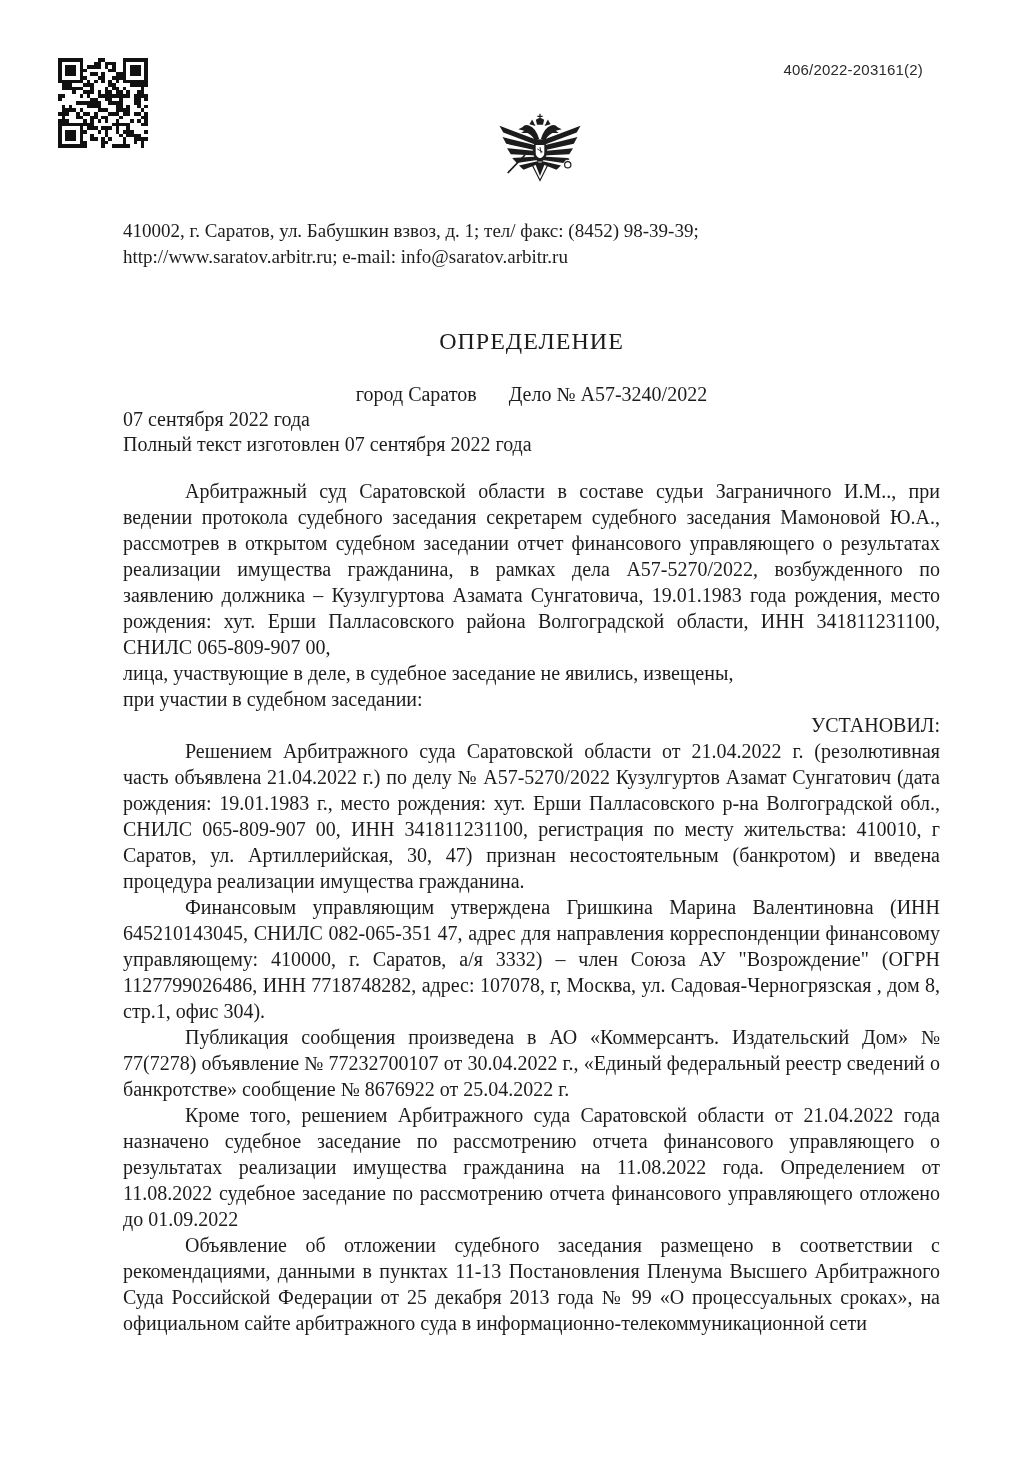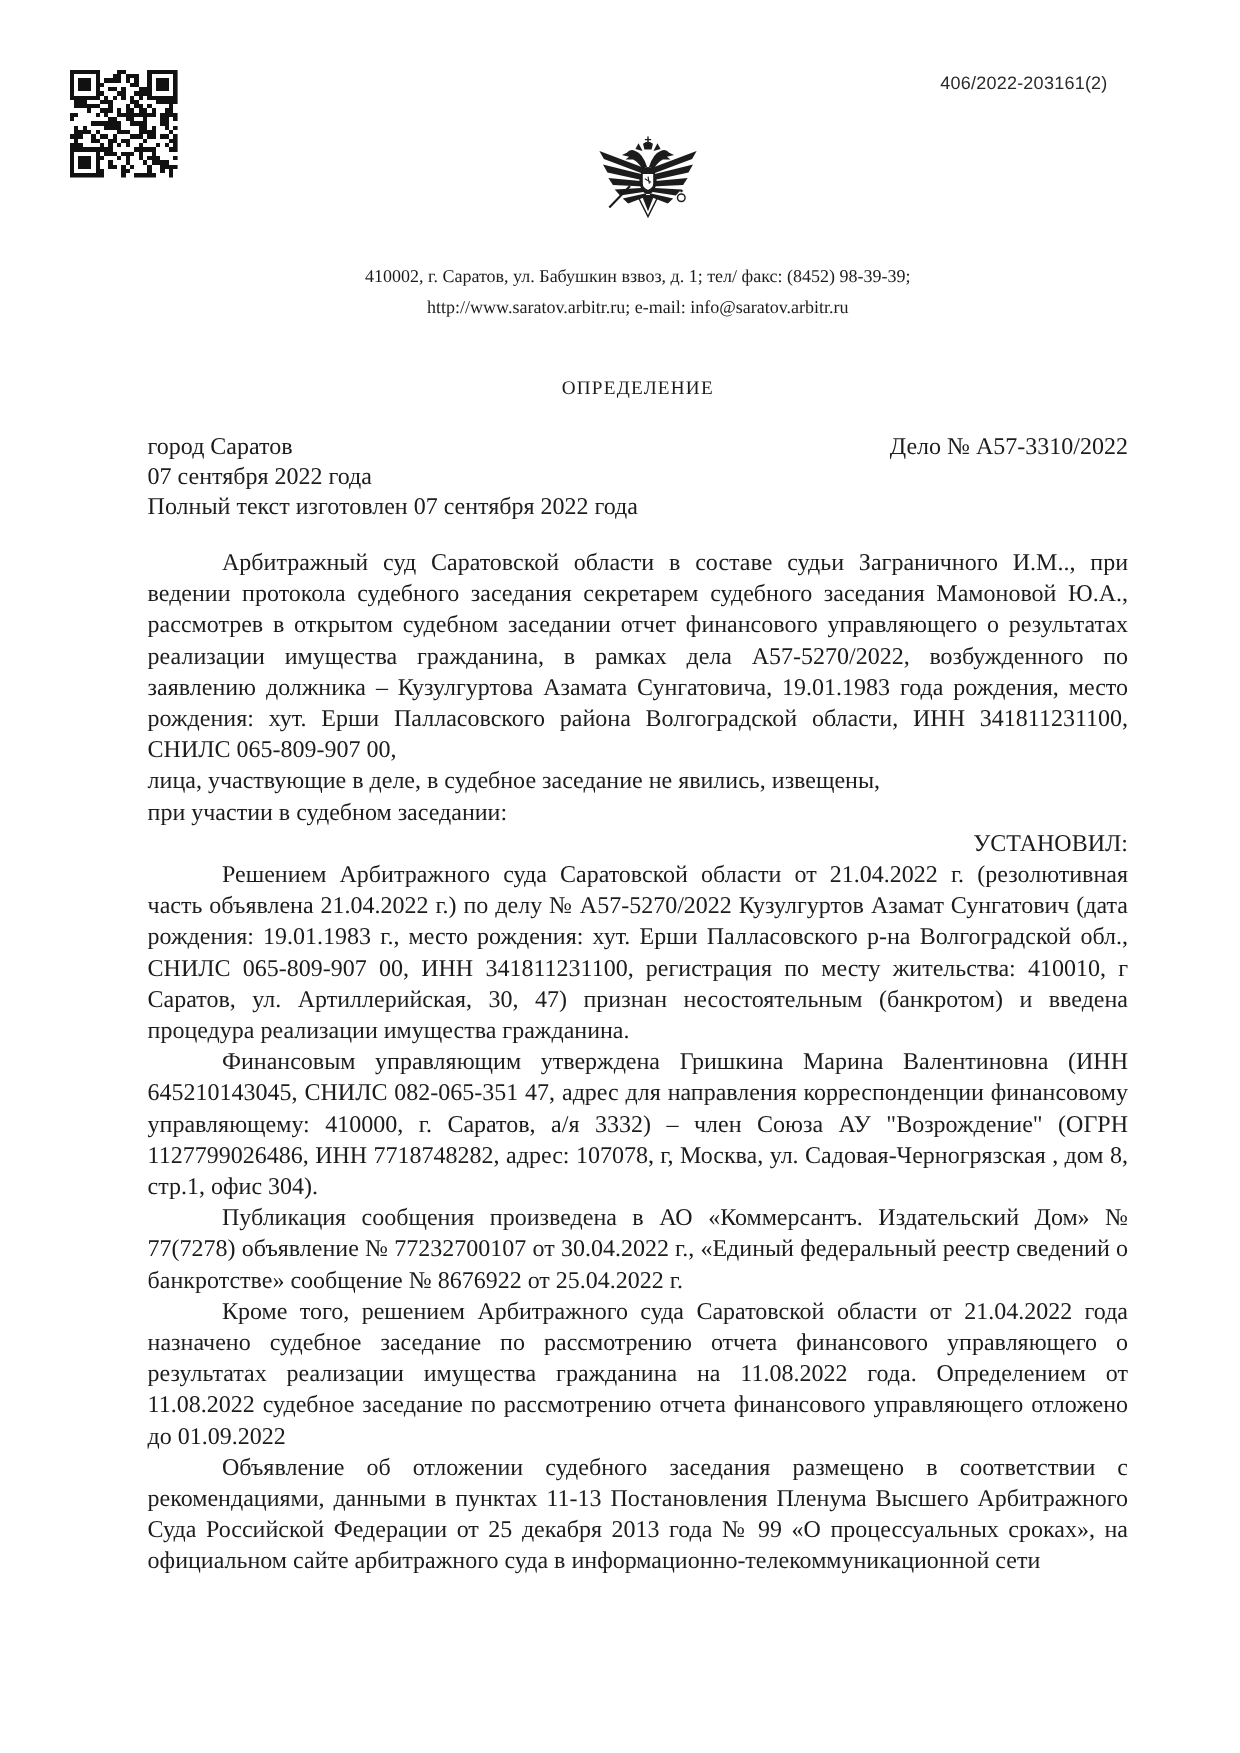--- a/index.html
+++ b/index.html
@@ -40,38 +40,37 @@
   .content{
     padding:218px 93px 0 123px; 
   }
   .court-name{
     text-align:center;
     font-size:22px;
     line-height:27px;
     white-space:nowrap;
   }
   .court-address,.court-contacts{
-    text-align:center;
-    font-size:15px;
+    font-size:19px;
     line-height:26px;
   }
   .doc-title{
     text-align:center;
-    font-size:16px;
+    font-size:24px;
     letter-spacing:1px;
-    margin-top:45px;
+    margin-top:58px;
   }
   .case-block{
     margin-top:27px;
     font-size:20px;
     line-height:25px;
   }
   .case-row{
     display:flex;
-    justify-content:space-between;
+    justify-content:center;
     gap:32px;
   }
   .body-block{
     margin-top:21px;
     font-size:20px;
     line-height:26px;
     text-align:justify;
   }
   .para{margin:0;}
   .indent{text-indent:62px;}
@@ -448,21 +447,21 @@
   <div class="content">
 
     <div class="court-address">410002, г. Саратов, ул. Бабушкин взвоз, д. 1; тел/ факс: (8452) 98-39-39;</div>
     <div class="court-contacts">http://www.saratov.arbitr.ru; e-mail: info@saratov.arbitr.ru</div>
 
     <div class="doc-title">ОПРЕДЕЛЕНИЕ</div>
 
     <div class="case-block">
       <div class="case-row">
         <span>город Саратов</span>
-        <span>Дело № А57-3310/2022</span>
+        <span>Дело № А57-3240/2022</span>
       </div>
       <div class="case-line">07 сентября 2022 года</div>
       <div class="case-line">Полный текст изготовлен 07 сентября 2022 года</div>
     </div>
 
     <div class="body-block">
       <p class="para indent">Арбитражный суд Саратовской области в составе судьи Заграничного И.М.., при ведении протокола судебного заседания секретарем судебного заседания Мамоновой Ю.А., рассмотрев в открытом судебном заседании отчет финансового управляющего о результатах реализации имущества гражданина, в рамках дела А57-5270/2022, возбужденного по заявлению должника – Кузулгуртова Азамата Сунгатовича, 19.01.1983 года рождения, место рождения: хут. Ерши Палласовского района Волгоградской области, ИНН 341811231100, СНИЛС 065-809-907 00,</p>
       <p class="para">лица, участвующие в деле, в судебное заседание не явились, извещены,</p>
       <p class="para">при участии в судебном заседании:</p>
       <p class="para center">УСТАНОВИЛ:</p>

